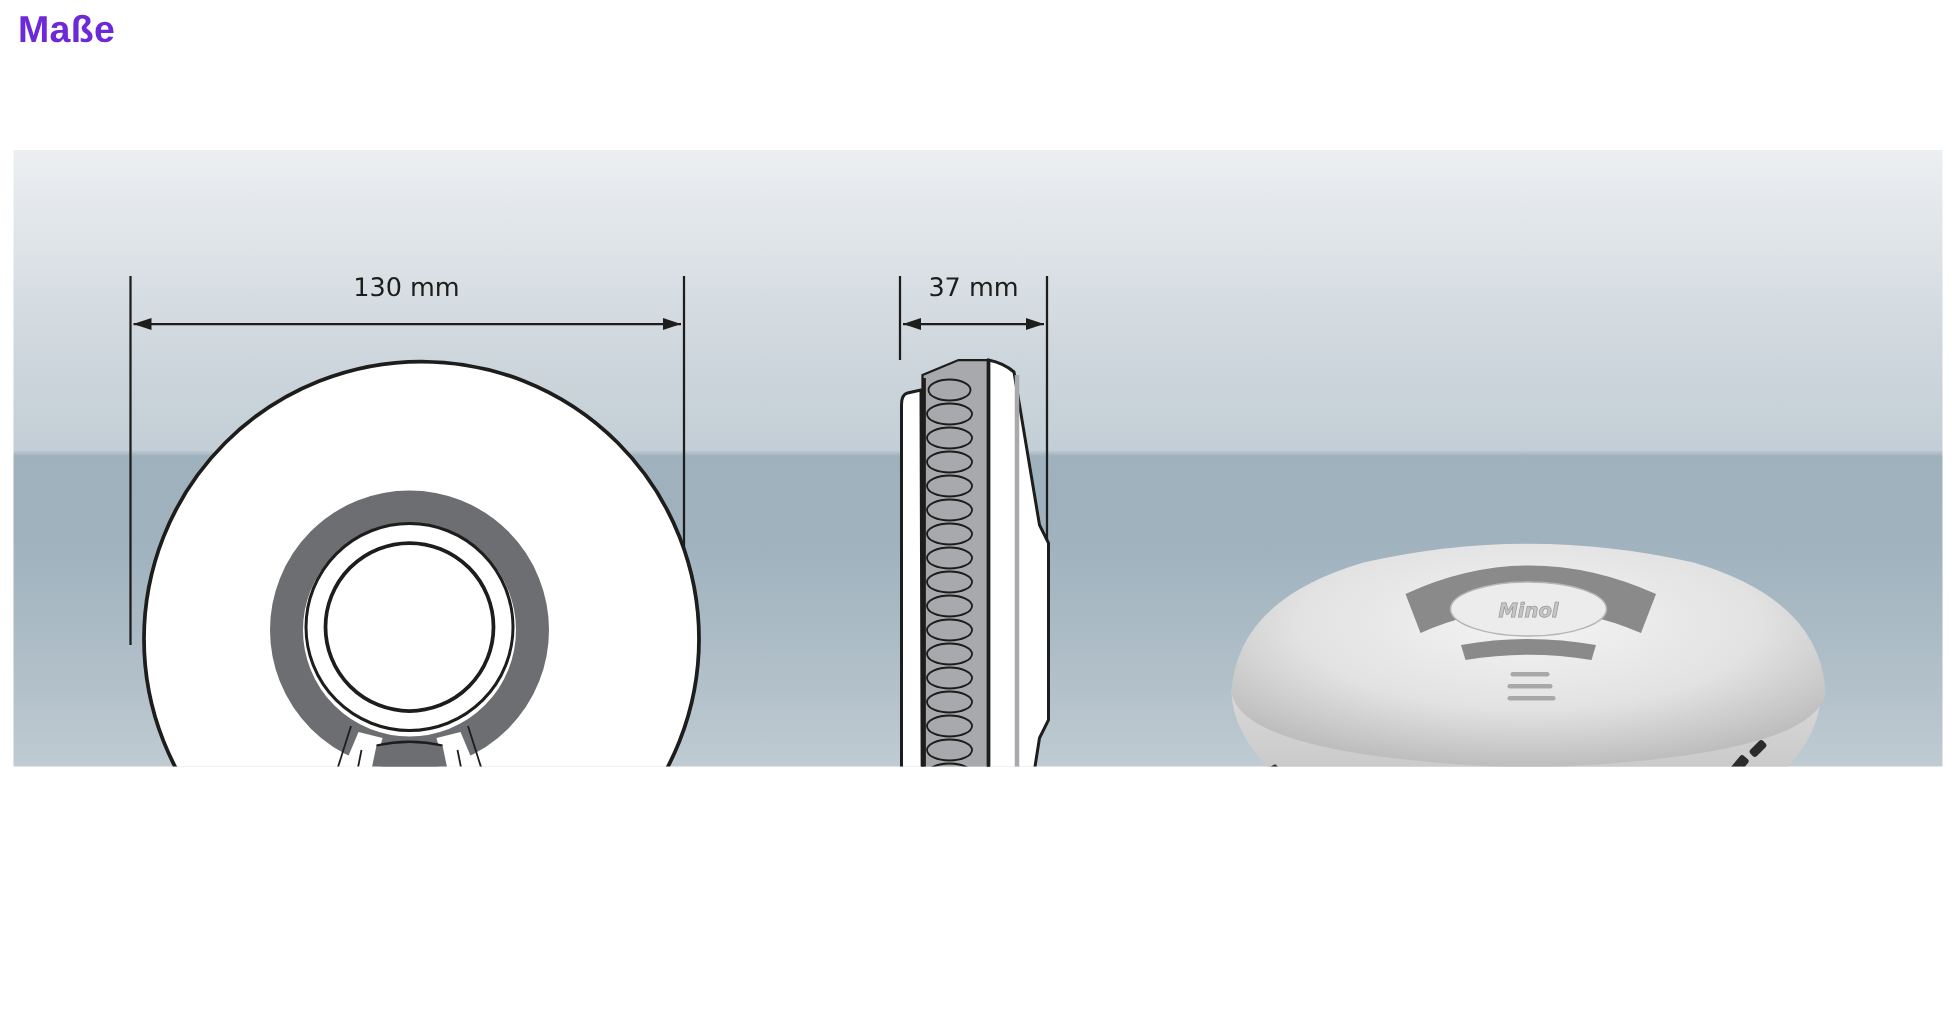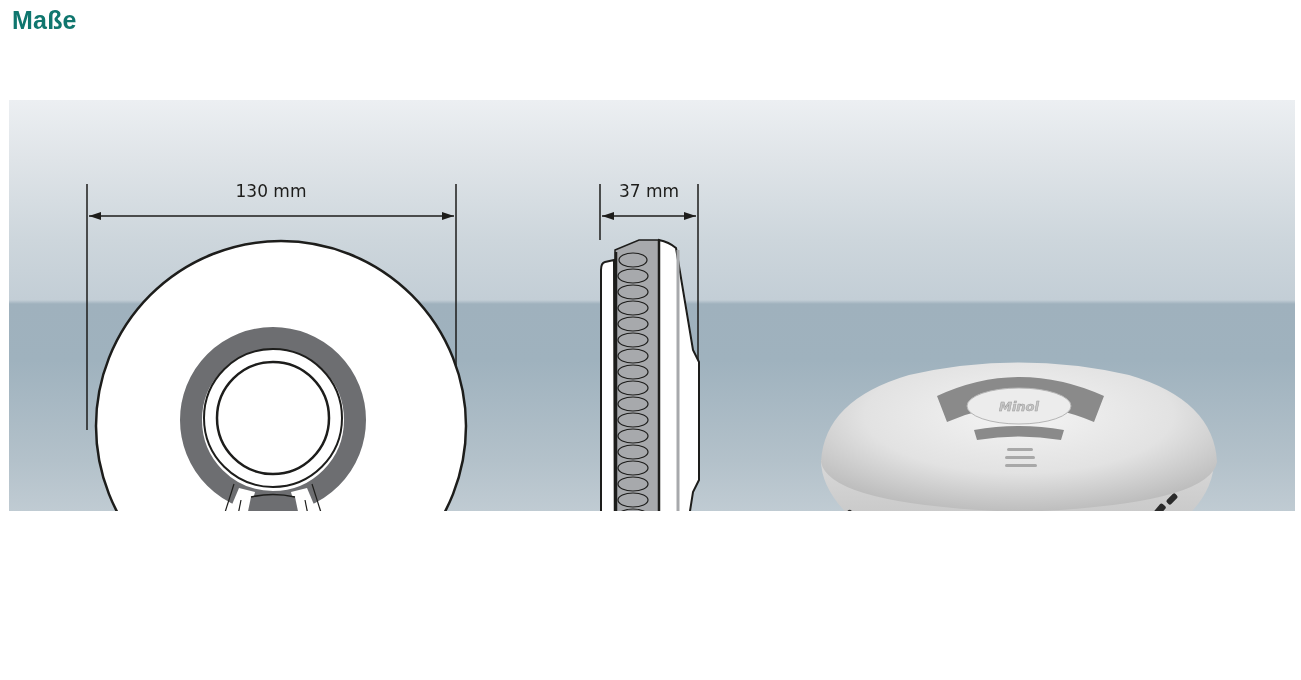--- a/index.html
+++ b/index.html
@@ -1,17 +1,17 @@
 <!DOCTYPE html>
 <html><head>
 <meta charset="utf-8">
 <style>
   html, body { margin: 0; padding: 0; background: #ffffff; }
   body { width: 1301px; height: 680px; position: relative; overflow: hidden; font-family: "Liberation Sans", sans-serif; }
-  .title { position: absolute; left: 12px; top: 6px; font-size: 25px; font-weight: bold; color: #0f766e; letter-spacing: 0.2px; }
+  .title { position: absolute; left: 12px; top: 6px; font-size: 25px; font-weight: bold; color: #6d28d9; letter-spacing: 0.2px; }
   .panel { position: absolute; left: 9px; top: 100px; width: 1286px; height: 411px; overflow: hidden;
     background: linear-gradient(to bottom, #eceff2 0px, #dfe4e8 60px, #cdd6dc 140px, #c3ced6 200px, #9fb1bd 204px, #9fb2be 260px, #b3c1ca 360px, #ccd5db 460px, #dde2e6 566px); }
   .panel svg { position: absolute; left: 0; top: 0; }
   .dim-label { font-family: "DejaVu Sans", sans-serif; font-size: 17px; fill: #1d1d1b; }
   .brand { font-family: "DejaVu Sans", sans-serif; font-weight: bold; font-style: italic; font-size: 13px; fill: #c6c6c6; stroke: #9a9a9a; stroke-width: 0.5; }
 </style>
 </head>
 <body>
 
 <div class="title">Maße</div>

